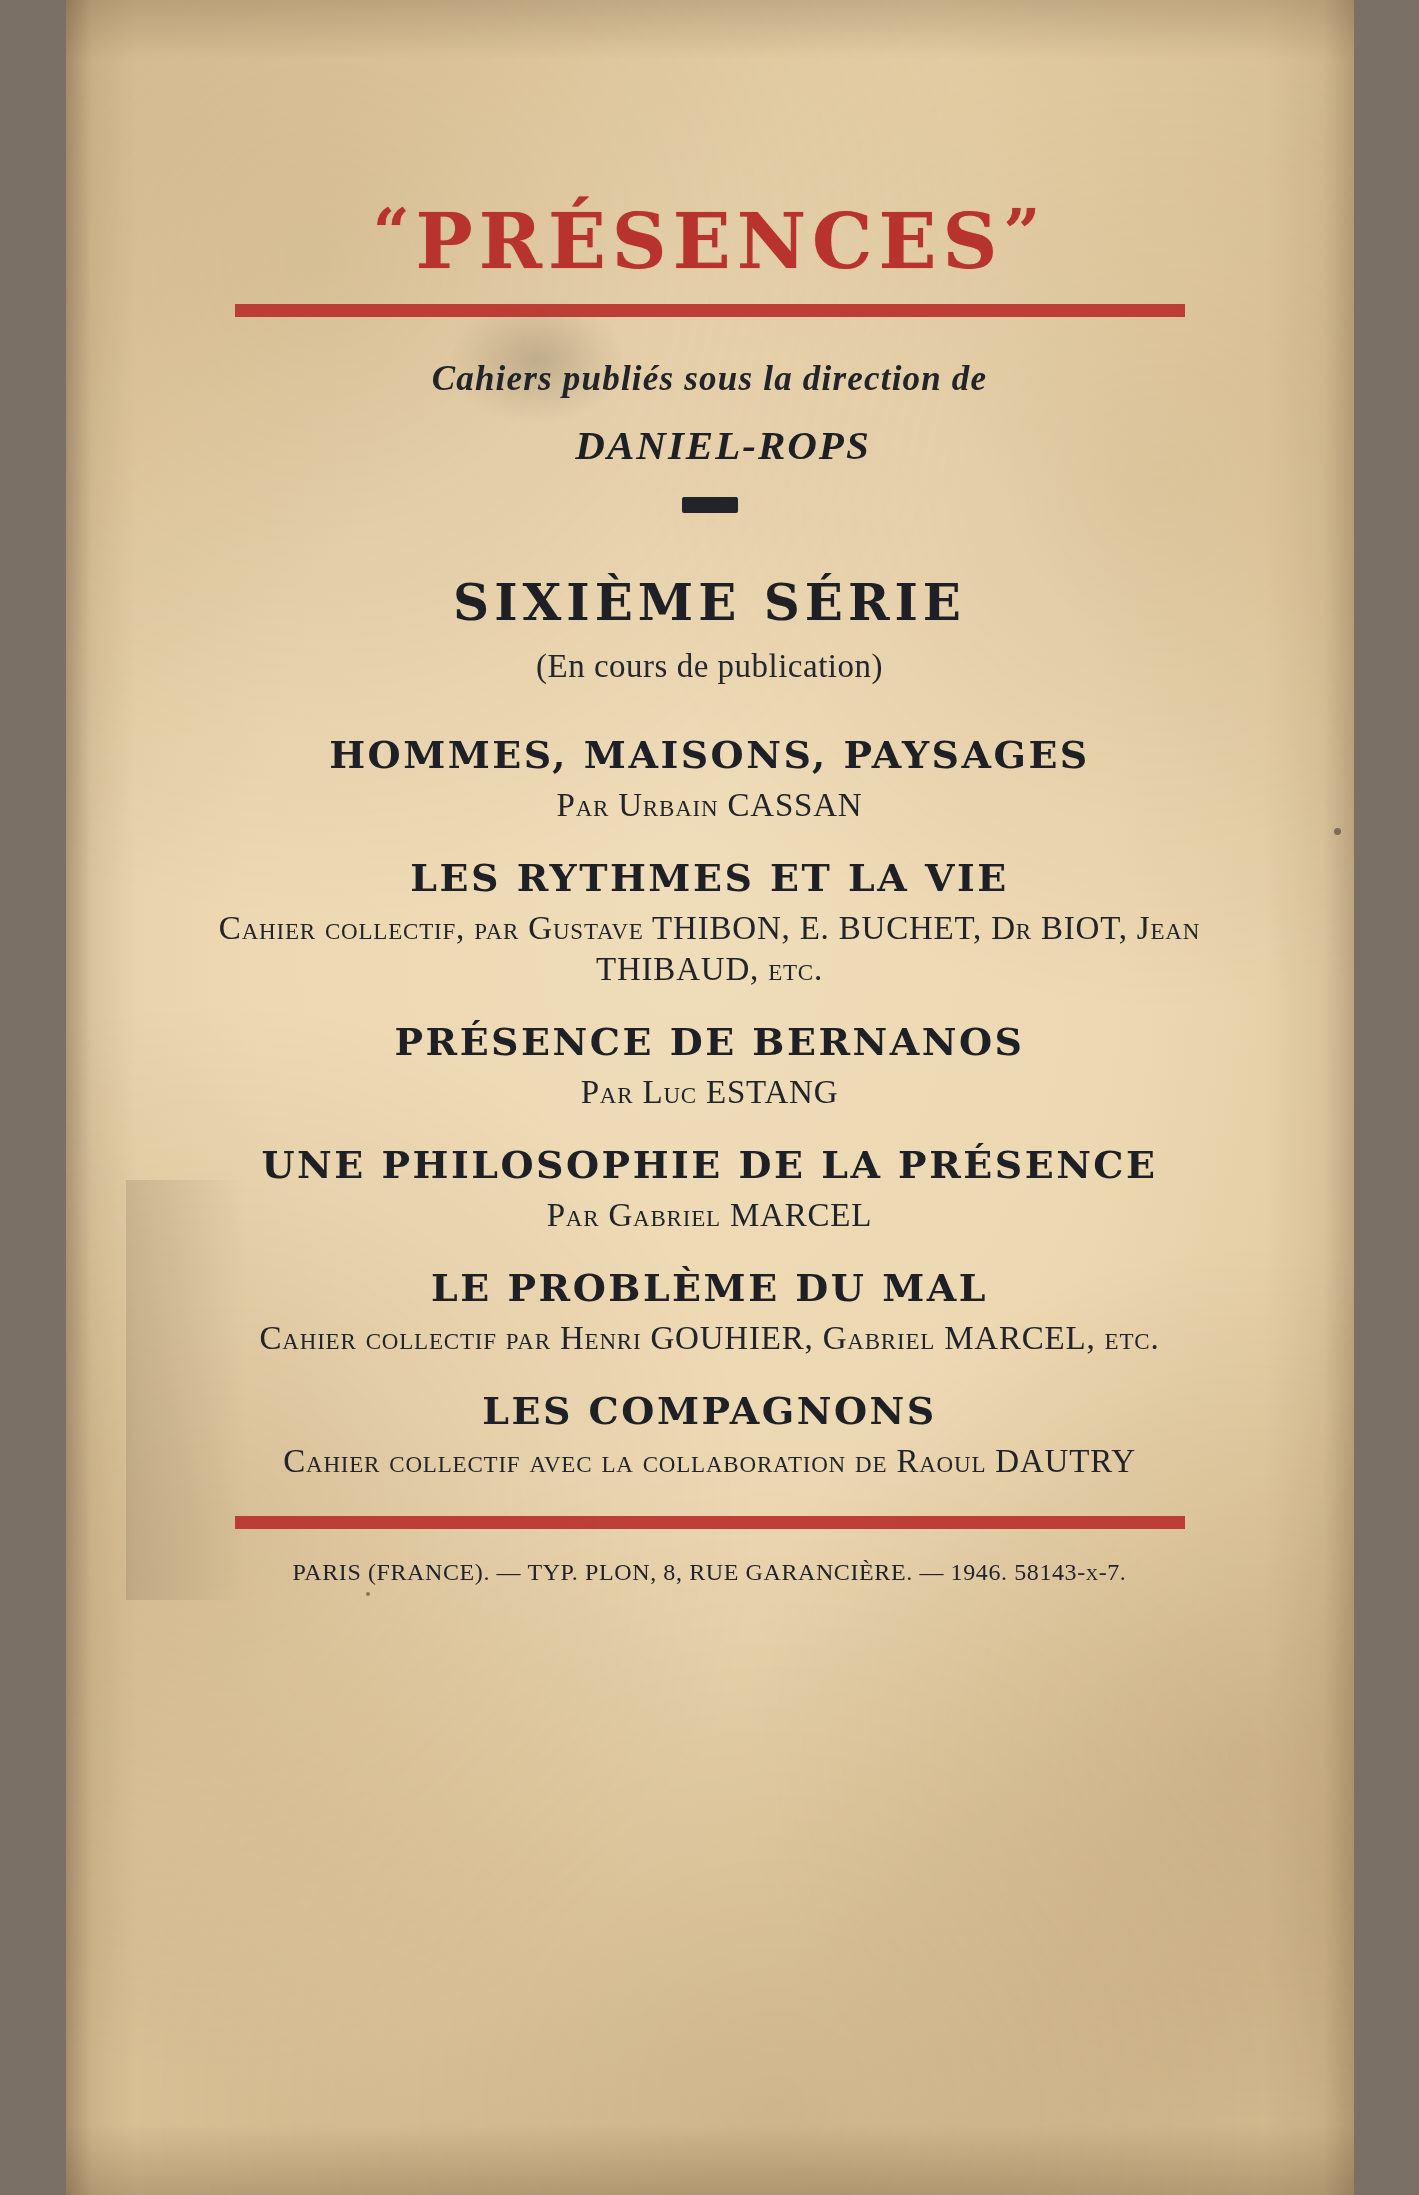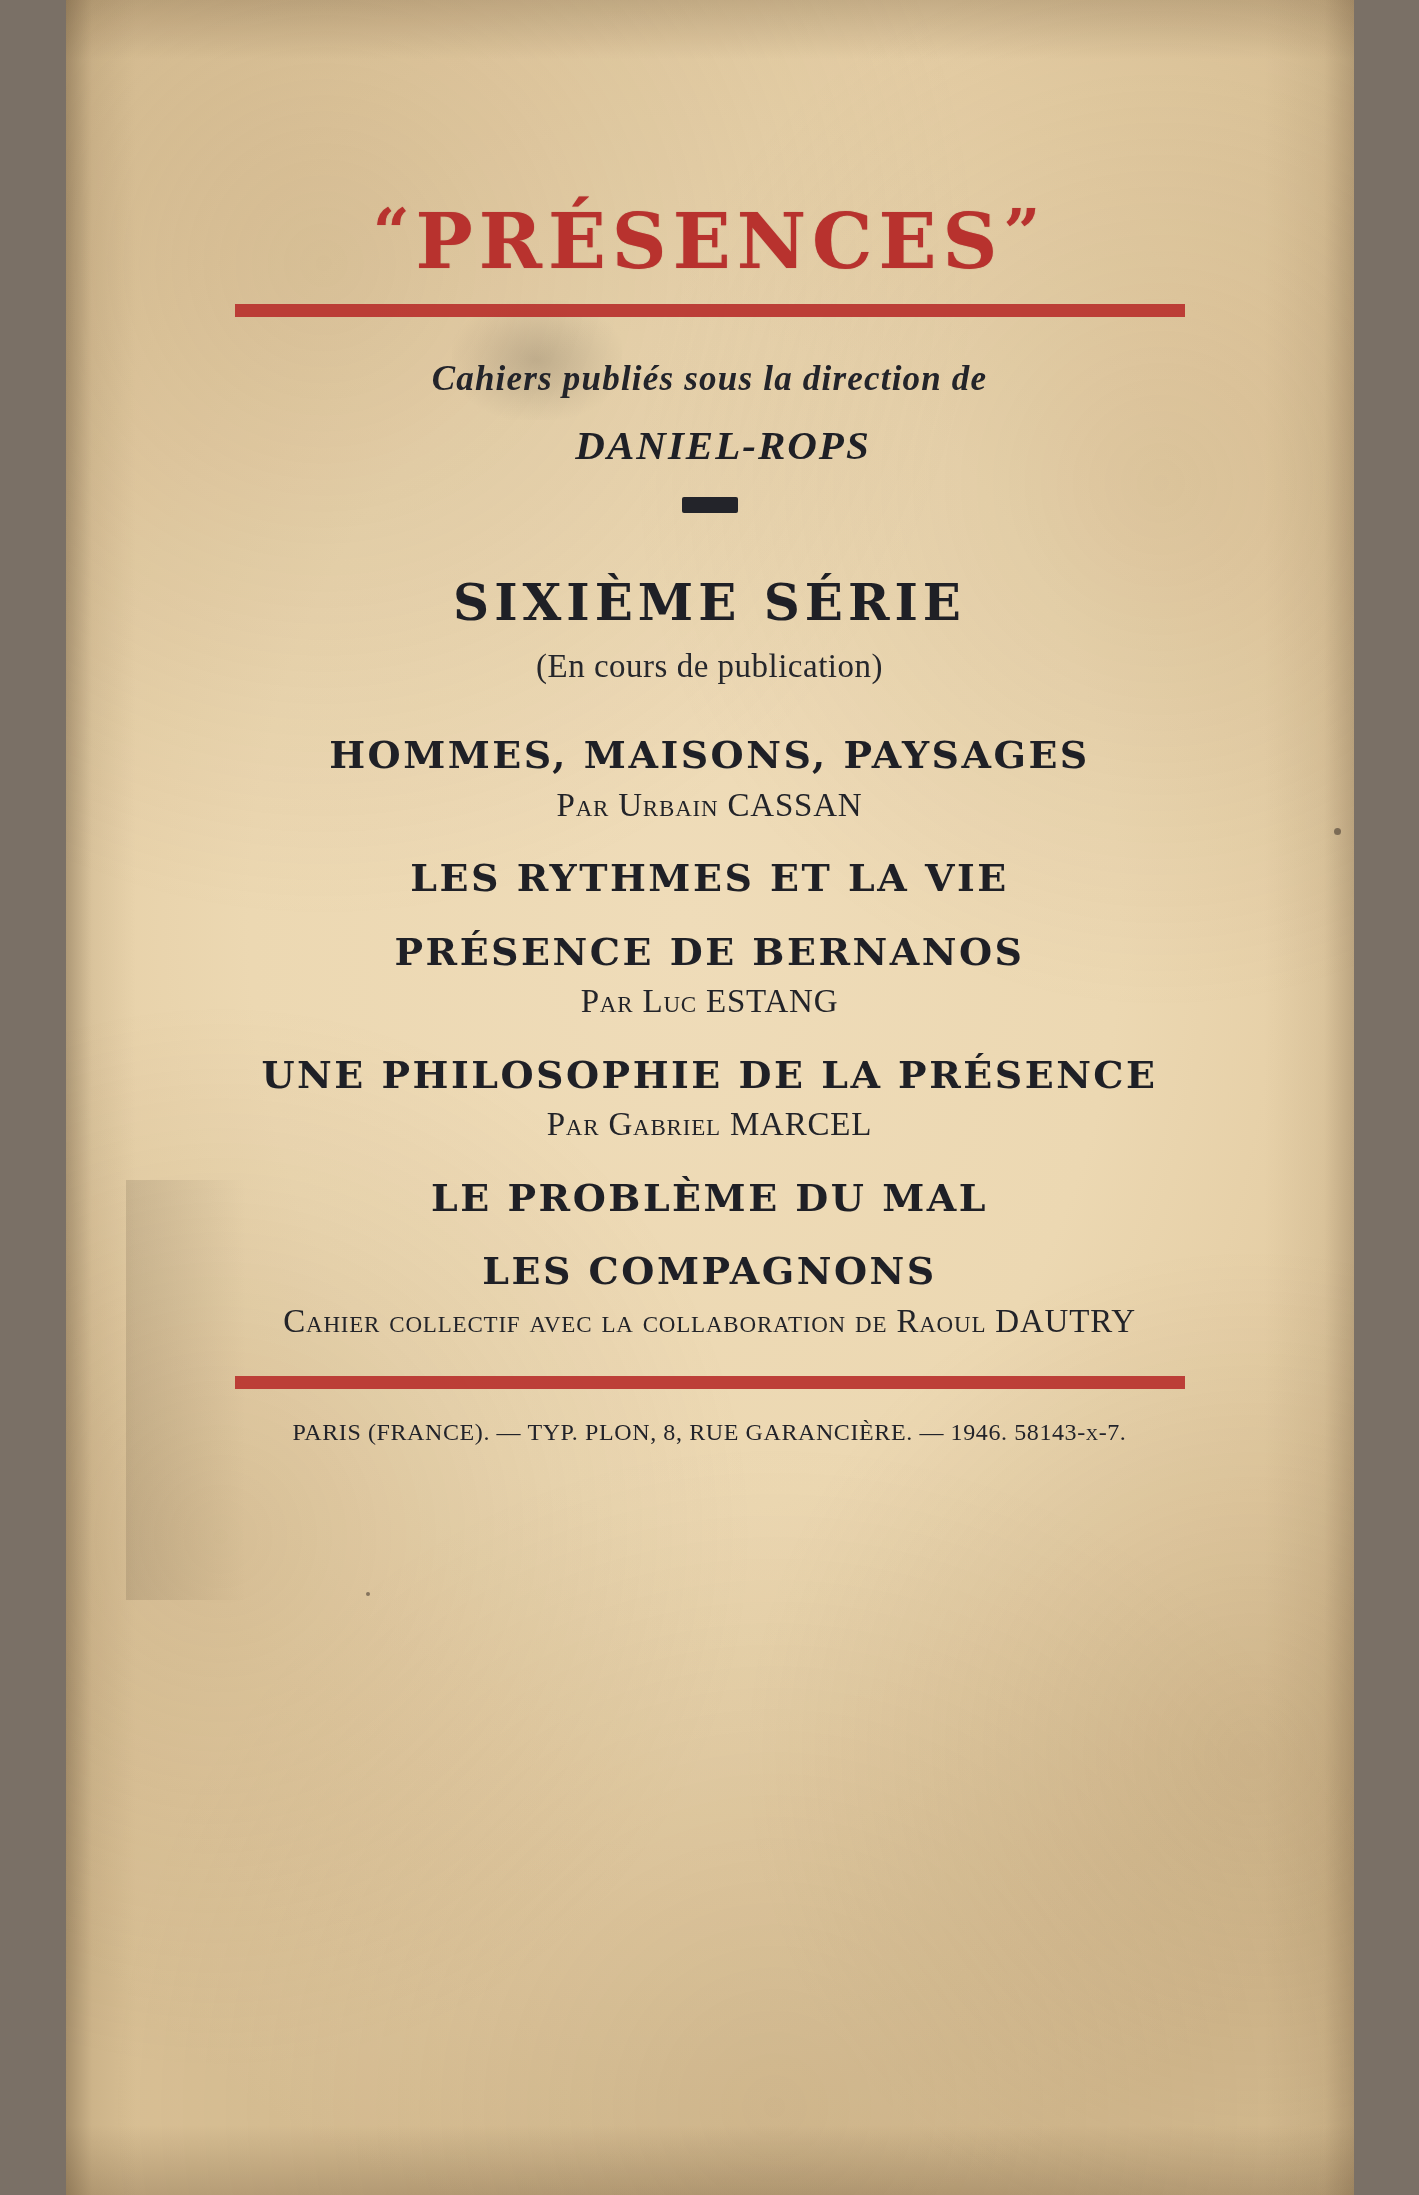--- a/index.html
+++ b/index.html
@@ -202,34 +202,36 @@
 
     <div class="entries">
 
       <div class="entry">
         <div class="entry-title">HOMMES, MAISONS, PAYSAGES</div>
         <div class="entry-author sc">Par Urbain CASSAN</div>
       </div>
 
       <div class="entry">
         <div class="entry-title">LES RYTHMES ET LA VIE</div>
+        <div class="entry-author sc">Cahier collectif, par Gustave THIBON, E. BUCHET, Dr BIOT, Jean THIBAUD, etc.</div>
       </div>
 
       <div class="entry">
         <div class="entry-title">PRÉSENCE DE BERNANOS</div>
         <div class="entry-author sc">Par Luc ESTANG</div>
       </div>
 
       <div class="entry">
         <div class="entry-title">UNE PHILOSOPHIE DE LA PRÉSENCE</div>
         <div class="entry-author sc">Par Gabriel MARCEL</div>
       </div>
 
       <div class="entry">
         <div class="entry-title">LE PROBLÈME DU MAL</div>
+        <div class="entry-author sc">Cahier collectif par Henri GOUHIER, Gabriel MARCEL, etc.</div>
       </div>
 
 
       <div class="entry">
         <div class="entry-title">LES COMPAGNONS</div>
         <div class="entry-author sc">Cahier collectif avec la collaboration de Raoul DAUTRY</div>
       </div>
 
     </div>
 

